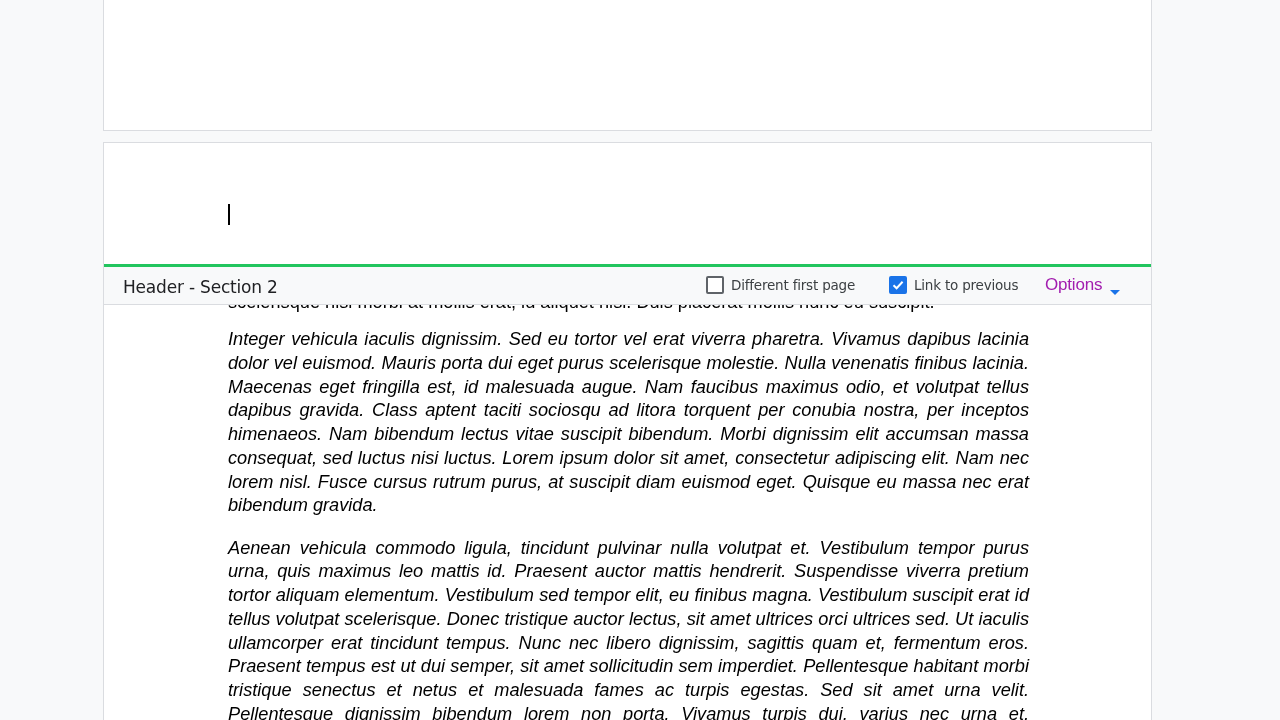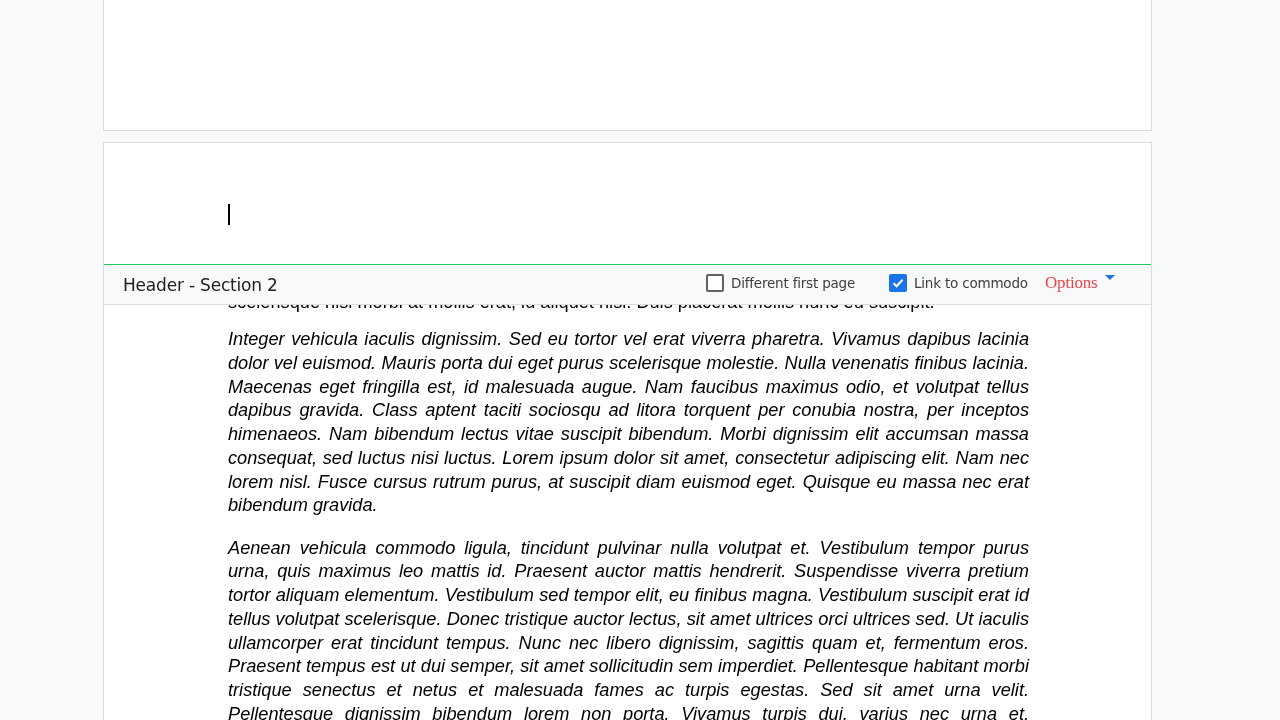--- a/index.html
+++ b/index.html
@@ -18,21 +18,21 @@
   #page-2 { top:142px; height:600px; overflow:hidden; }
 
   .cursor {
     position:absolute; left:124px; top:61px;
     width:2px; height:21px; background:#000;
   }
 
   .header-bar {
     position:absolute; left:0; top:121px; width:100%; height:41px;
     background:#f8f9fa;
-    border-top:1px solid #22c55e;
+    border-top:3px solid #22c55e;
     border-bottom:1px solid #dadce0;
     box-sizing:border-box;
     z-index:2;
   }
   .header-title {
     position:absolute; left:19px; top:10px;
     font-family:"DejaVu Sans", sans-serif;
     font-size:17px; color:#202124; letter-spacing:-0.2px;
   }
   .hb-check {
@@ -47,22 +47,22 @@
   .hb-check .box.checked { border-color:#1a73e8; background:#1a73e8; }
   .hb-check .box svg { position:absolute; left:0; top:0; }
   .hb-check .lbl {
     margin-left:7px; font-family:"DejaVu Sans", sans-serif;
     font-size:13.5px; color:#3c4043; letter-spacing:-0.2px;
   }
   #chk-diff { left:602px; }
   #chk-link { left:785px; }
   .options-btn {
     position:absolute; left:941px; top:8px;
-    font-family:Liberation Serif, serif; font-size:17px; color:#ef4444;
-    display:flex; align-items:flex-start; cursor:pointer; letter-spacing:-0.2px;
+    font-family:Liberation Sans, sans-serif; font-size:17px; color:#a21caf;
+    display:flex; align-items:flex-end; cursor:pointer; letter-spacing:-0.2px;
   }
   .options-btn .caret {
     width:0; height:0; margin-left:8px; margin-top:2px;
     border-left:5px solid transparent; border-right:5px solid transparent;
     border-top:5px solid #1a73e8;
   }
 
   .body-text {
     position:absolute; left:124px; top:148px; width:801px;
     font-family:"Liberation Sans", sans-serif;
@@ -92,21 +92,21 @@
       <span class="box"></span>
       <span class="lbl">Different first page</span>
     </label>
 
     <label class="hb-check" id="chk-link">
       <span class="box checked">
         <svg width="14" height="14" viewBox="0 0 14 14">
             <path d="M2.5 7.2 L5.6 10.2 L11.6 3.8" fill="none" stroke="#fff" stroke-width="2"></path>
           </svg>
       </span>
-      <span class="lbl">Link to commodo</span>
+      <span class="lbl">Link to previous</span>
     </label>
 
     <div class="options-btn">
       <span>Options</span>
       <span class="caret"></span>
     </div>
   </div>
 
   <div class="body-text" style="top:185px;">
     <p>Integer vehicula iaculis dignissim. Sed eu tortor vel erat viverra pharetra. Vivamus dapibus lacinia dolor vel euismod. Mauris porta dui eget purus scelerisque molestie. Nulla venenatis finibus lacinia. Maecenas eget fringilla est, id malesuada augue. Nam faucibus maximus odio, et volutpat tellus dapibus gravida. Class aptent taciti sociosqu ad litora torquent per conubia nostra, per inceptos himenaeos. Nam bibendum lectus vitae suscipit bibendum. Morbi dignissim elit accumsan massa consequat, sed luctus nisi luctus. Lorem ipsum dolor sit amet, consectetur adipiscing elit. Nam nec lorem nisl. Fusce cursus rutrum purus, at suscipit diam euismod eget. Quisque eu massa nec erat bibendum gravida.</p>

